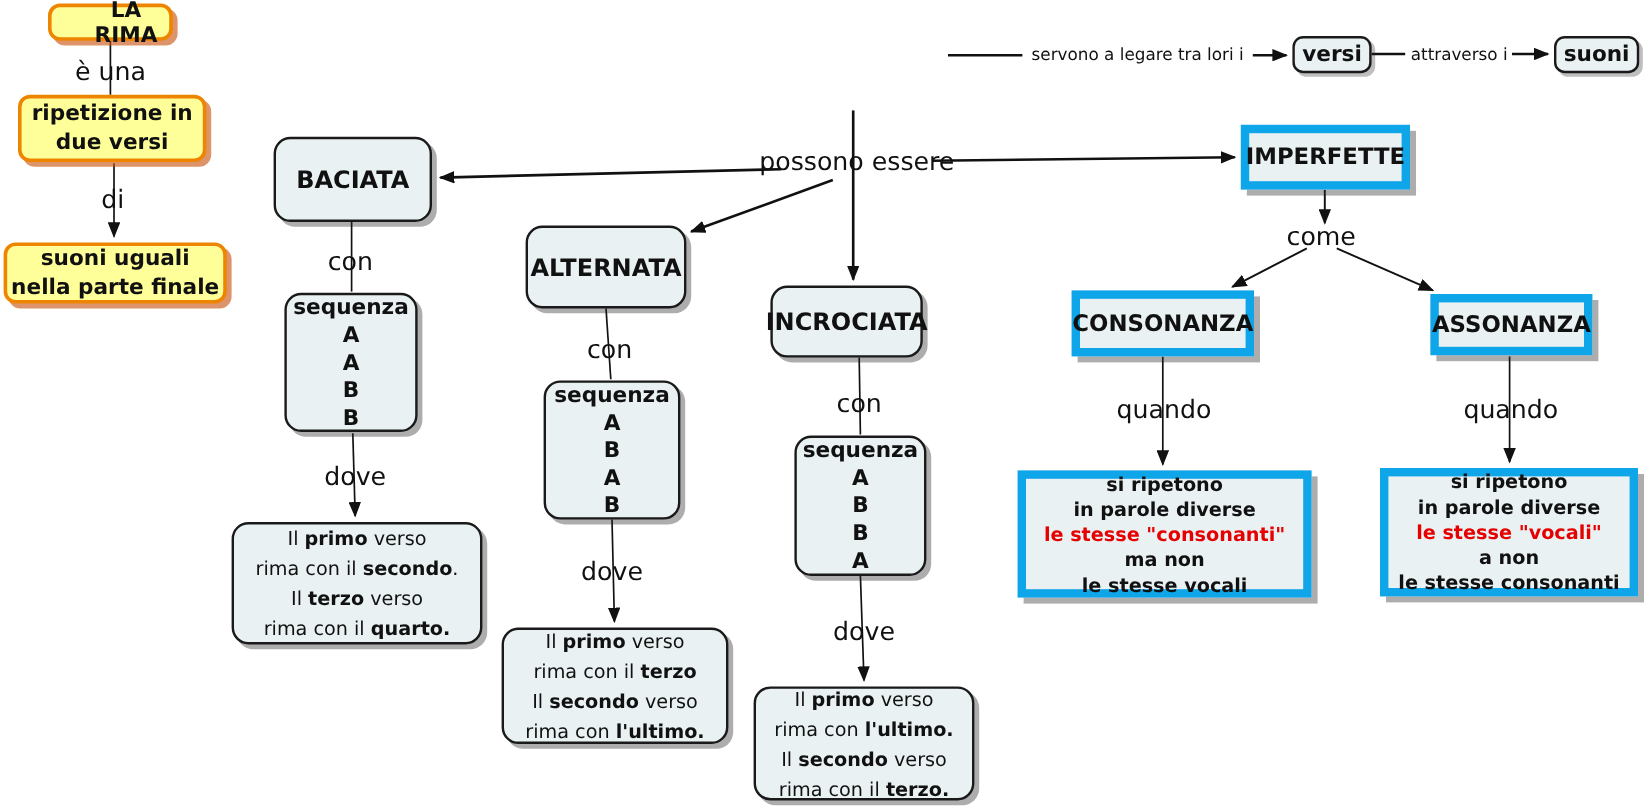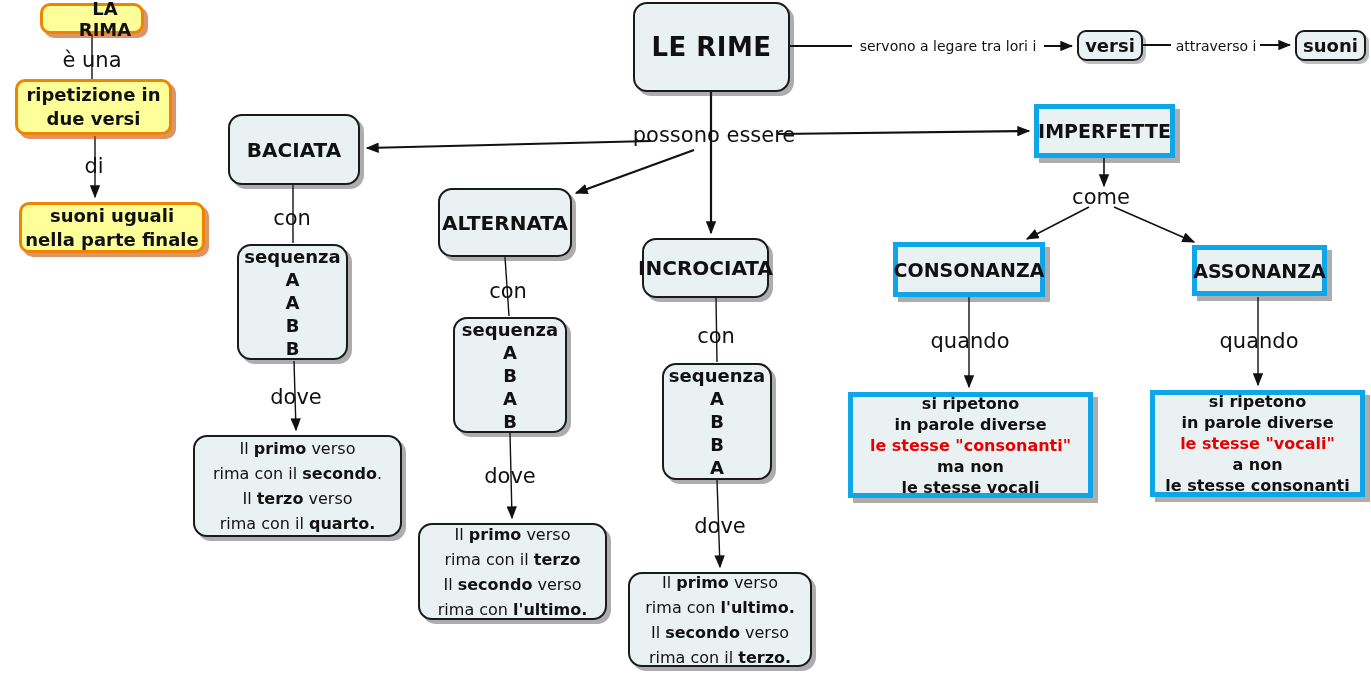--- a/index.html
+++ b/index.html
@@ -6,21 +6,21 @@
   html,body { margin:0; padding:0; background:#fff; }
   body { font-family:"DejaVu Sans","Liberation Sans",sans-serif; color:#111; }
   .canvas { position:relative; width:1371px; height:674px; background:#ffffff; overflow:hidden; }
   svg.wires { position:absolute; left:0; top:0; width:1371px; height:674px; }
   svg.wires path { stroke:#111; fill:none; }
 
   .node { position:absolute; display:flex; flex-direction:column; align-items:center;
           justify-content:center; text-align:center; background:#e9f1f3; }
   .round  { border:2px solid #1a1a1a; border-radius:14px; box-shadow:4px 4px 0 rgba(40,40,40,.38); }
   .round-sm { border:2px solid #1a1a1a; border-radius:9px; box-shadow:3px 3px 0 rgba(40,40,40,.30); }
-  .square { border:5px solid #0ea5e9; box-shadow:5px 5px 0 rgba(40,40,40,.38); }
+  .square { border:7px solid #0ea5e9; box-shadow:5px 5px 0 rgba(40,40,40,.38); }
   .yellow { background:#ffff99; border:3px solid #ee8500; border-radius:10px;
             box-shadow:4px 4px 0 rgba(201,82,15,.62); }
 
   .title-xl { font-size:26px; font-weight:bold; letter-spacing:.5px; }
   .title    { font-size:20px; font-weight:bold; }
   .title-sq { font-size:19px; font-weight:bold; }
   .title-sm { font-size:18px; font-weight:bold; }
   .ytitle   { font-size:18px; font-weight:bold;padding-left:26px; }
   .ylines   { font-size:18px; font-weight:bold; line-height:24px; }
 
@@ -71,28 +71,25 @@
 
   <div class="node yellow ytitle" style="left:40px;top:3px;width:104px;height:31px;">
     <span>LA RIMA</span>
   </div>
   <div class="label" style="left:92px;top:60px;">è una</div>
   <div class="node yellow ylines" style="left:15px;top:79px;width:157px;height:56px;">
       <div><span class="b">ripetizione in</span></div>
       <div><span class="b">due versi</span></div>
     </div>
   <div class="label" style="left:94px;top:166px;">di</div>
-  <div class="node yellow ylines" style="left:3px;top:202px;width:186px;height:51px;margin-left:16px;">
+  <div class="node yellow ylines" style="left:3px;top:202px;width:186px;height:51px;">
       <div><span class="b">suoni uguali</span></div>
       <div><span class="b">nella parte finale</span></div>
     </div>
 
-  <div class="node round title-xl" style="left:633px;top:2px;width:157px;height:90px;">
-    <span>LE RIME</span>
-  </div>
   <div class="label sm" style="left:948px;top:46px;">servono a legare tra lori i</div>
   <div class="node round-sm title-sm" style="left:1077px;top:30px;width:66px;height:31px;">
     <span>versi</span>
   </div>
   <div class="label sm" style="left:1216px;top:46px;">attraverso i</div>
   <div class="node round-sm title-sm" style="left:1295px;top:30px;width:71px;height:31px;">
     <span>suoni</span>
   </div>
   <div class="label" style="left:714px;top:135px;">possono essere</div>
 

